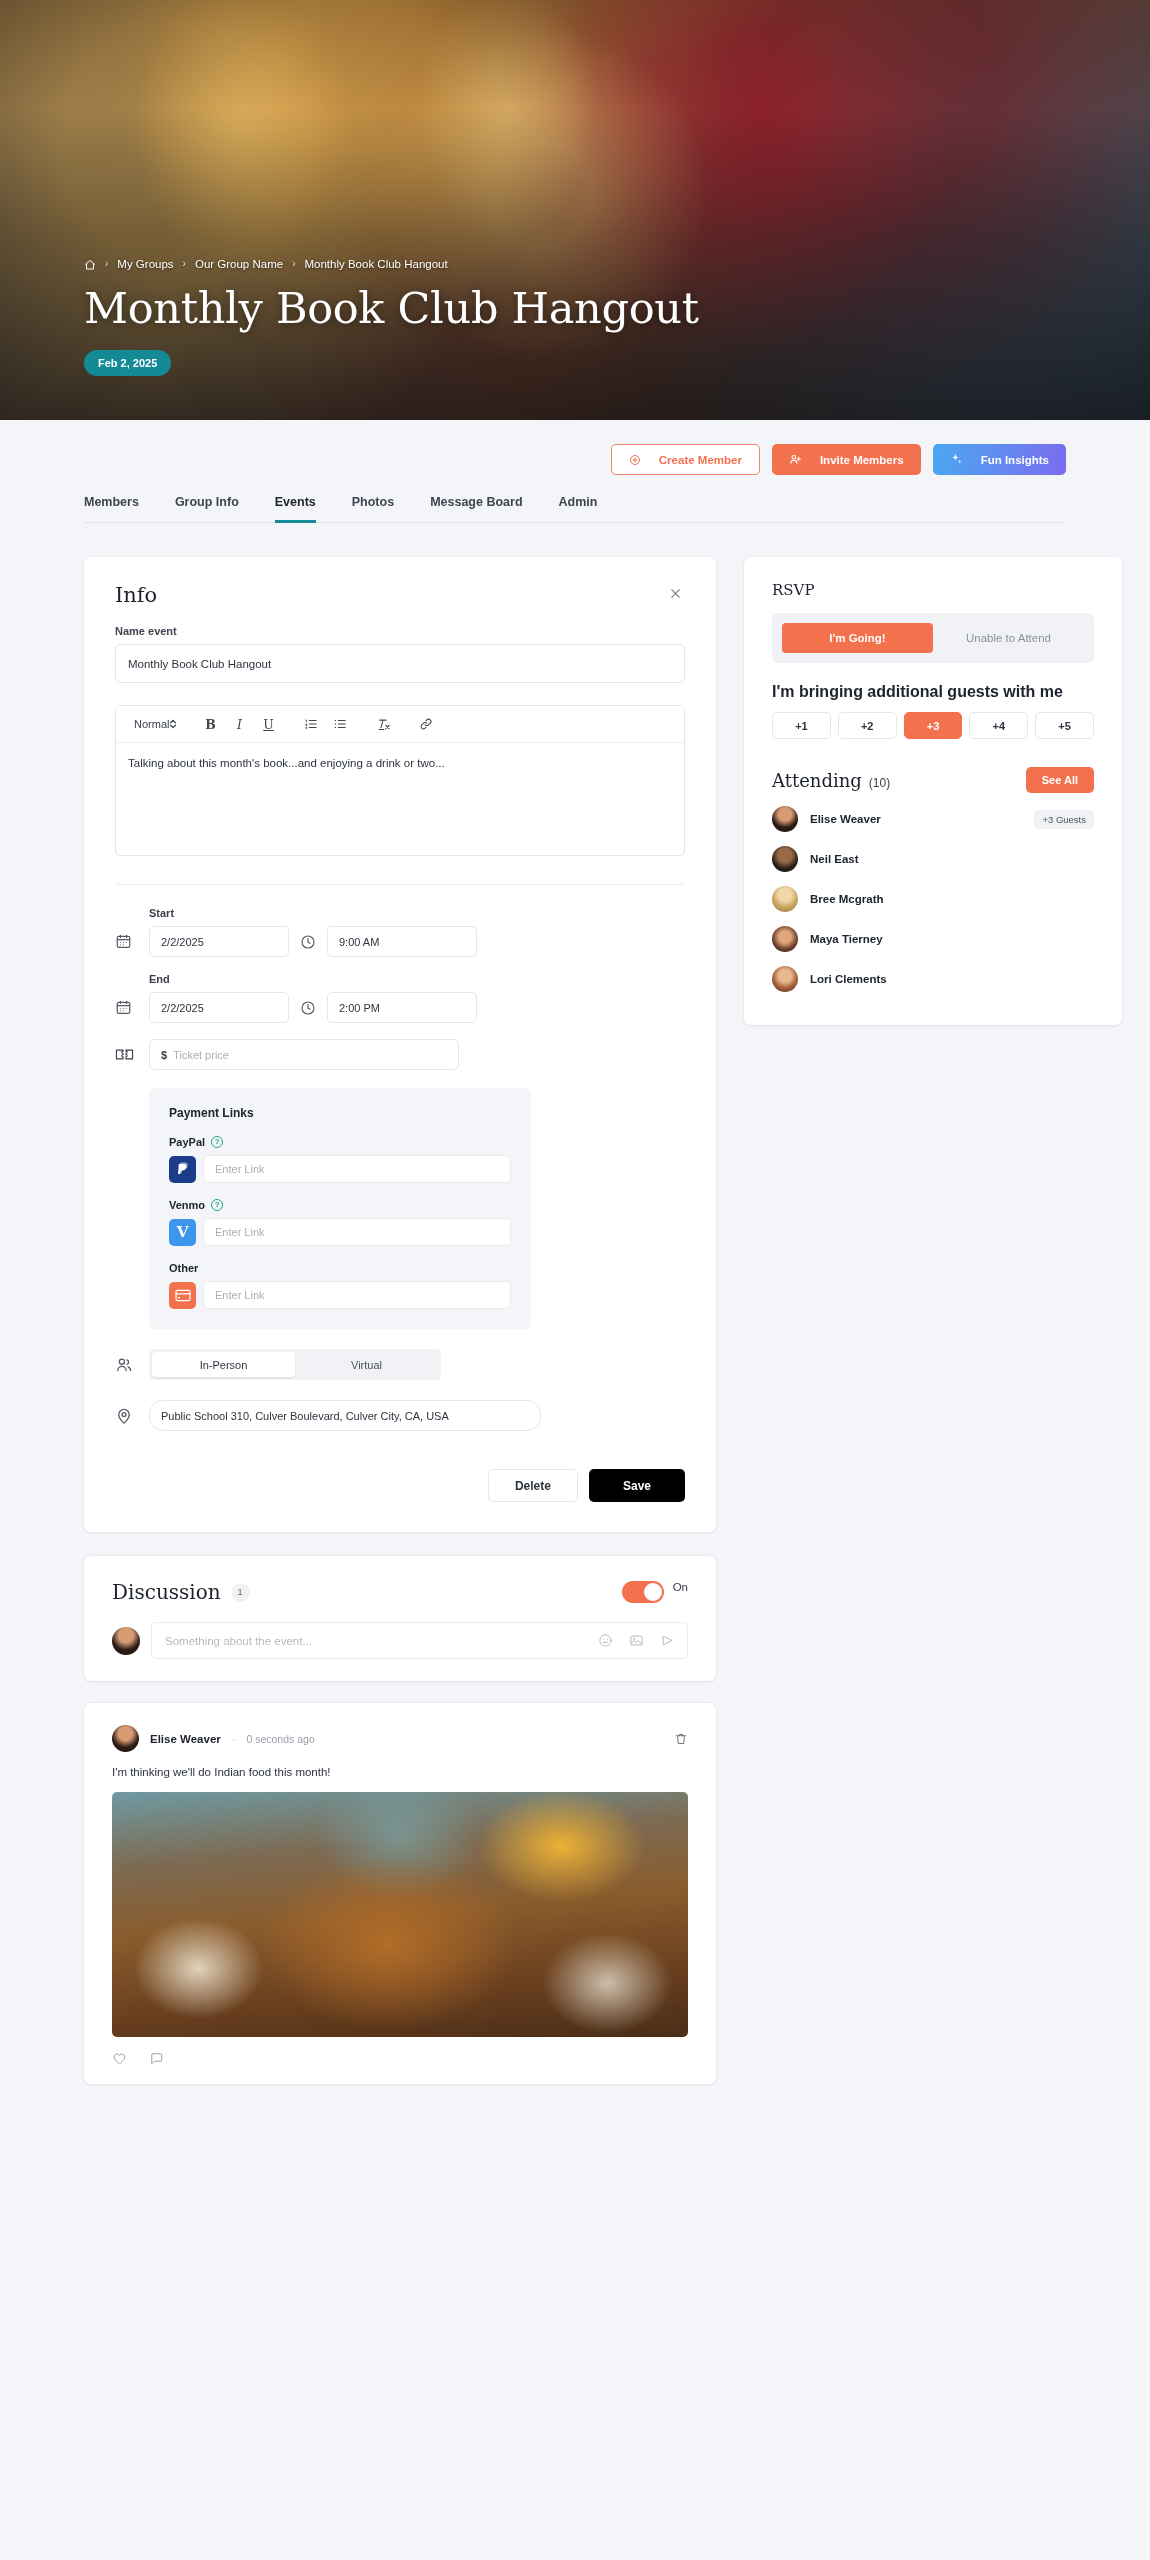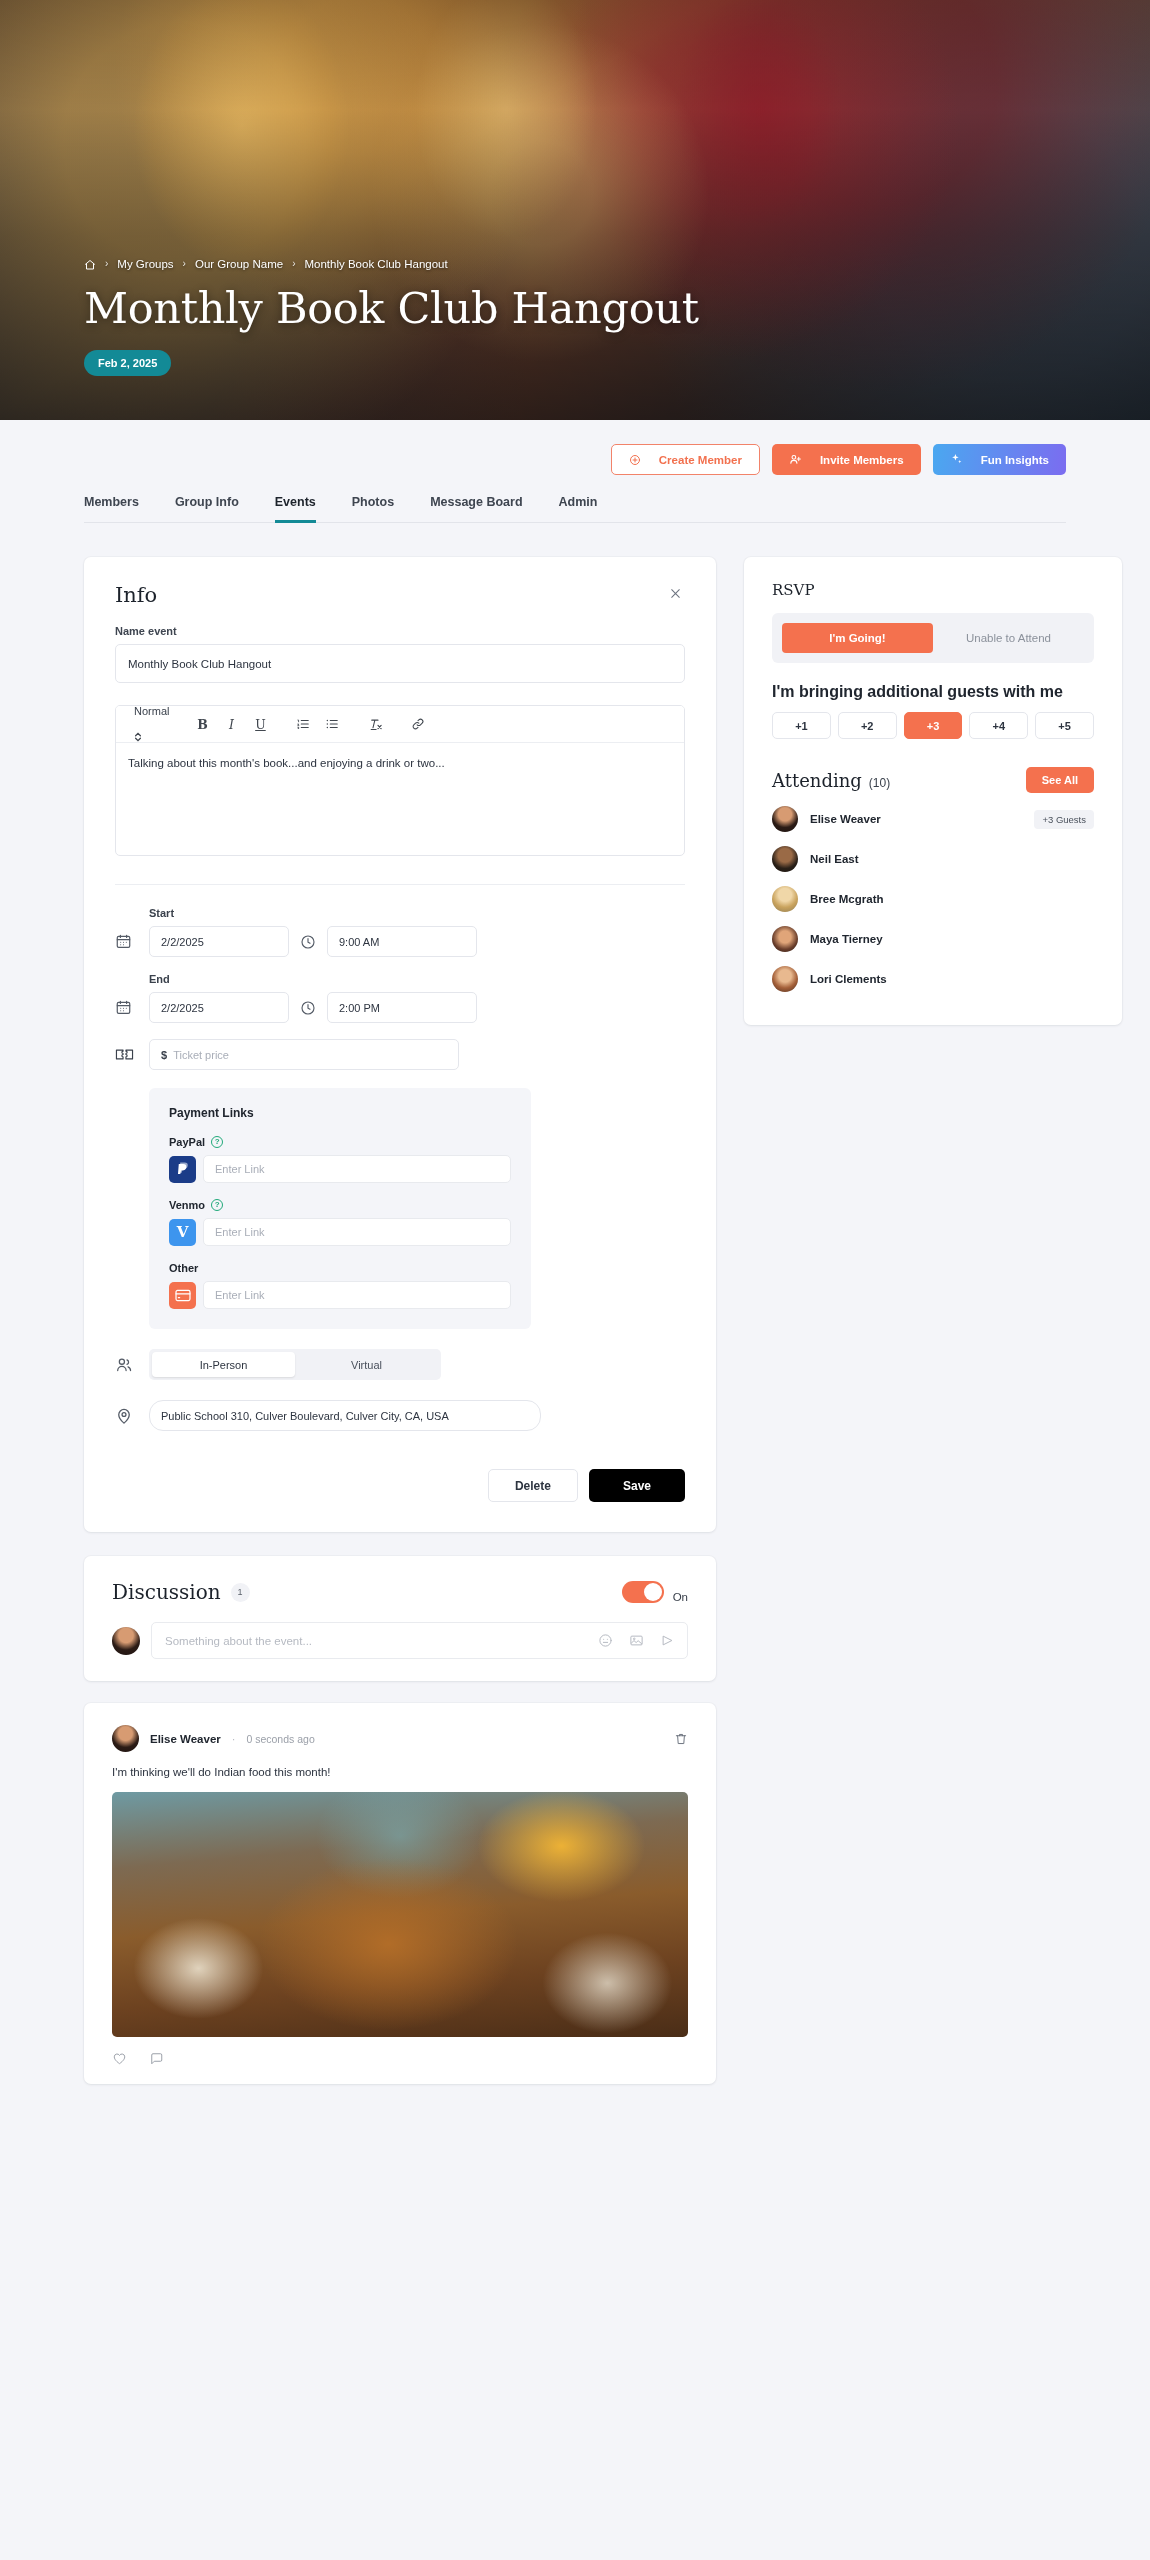--- a/index.html
+++ b/index.html
@@ -166,23 +166,23 @@
   
   .editor { margin-top: 22px; border: 1px solid #e4e6ec; border-radius: 5px; overflow: hidden; }
   .editor-toolbar {
     height: 37px;
     border-bottom: 1px solid #eceef2;
     display: flex; align-items: center;
     padding: 0 12px; gap: 5px;
     background: #fff;
   }
   .tb-select {
-    display: flex; align-items: flex-start; gap: 14px;
+    display: flex; align-items: flex-start; 
     font-size: 11px; color: #3a414c;
-    padding: 0 6px; cursor: pointer; margin-right: 10px; flex-direction: column;
+    padding: 0 6px; cursor: pointer; margin-right: 10px;
   }
   .tb-btn {
     width: 24px; height: 24px;
     display: flex; align-items: center; justify-content: center;
     cursor: pointer; color: #41474f;
     font-size: 12.5px;
   }
   .tb-gap { width: 9px; }
   .editor-body {
     min-height: 112px;
@@ -351,21 +351,21 @@
     font-family: "DejaVu Serif","Liberation Serif",serif;
     font-size: 20px; color: #1c222b;
     display: flex; align-items: center; gap: 10px;
   }
   .disc-badge {
     width: 19px; height: 19px; border-radius: 50%;
     background: #f1f2f6; color: #5a616b;
     font-size: 9px; font-family: "Liberation Sans", sans-serif;
     display: flex; align-items: center; justify-content: center;
   }
-  .toggle-wrap { display: flex; align-items: flex-end; gap: 9px; }
+  .toggle-wrap { display: flex; align-items: flex-start; gap: 9px; }
   .toggle {
     width: 42px; height: 22px; border-radius: 12px;
     background: #f4714e; position: relative; cursor: pointer;
   }
   .toggle .knob {
     position: absolute; right: 2px; top: 2px;
     width: 18px; height: 18px; border-radius: 50%; background: #fff;
   }
   .toggle-label { font-size: 11.5px; color: #3a414c; }
   .comment-box { display: flex; align-items: center; gap: 11px; }

